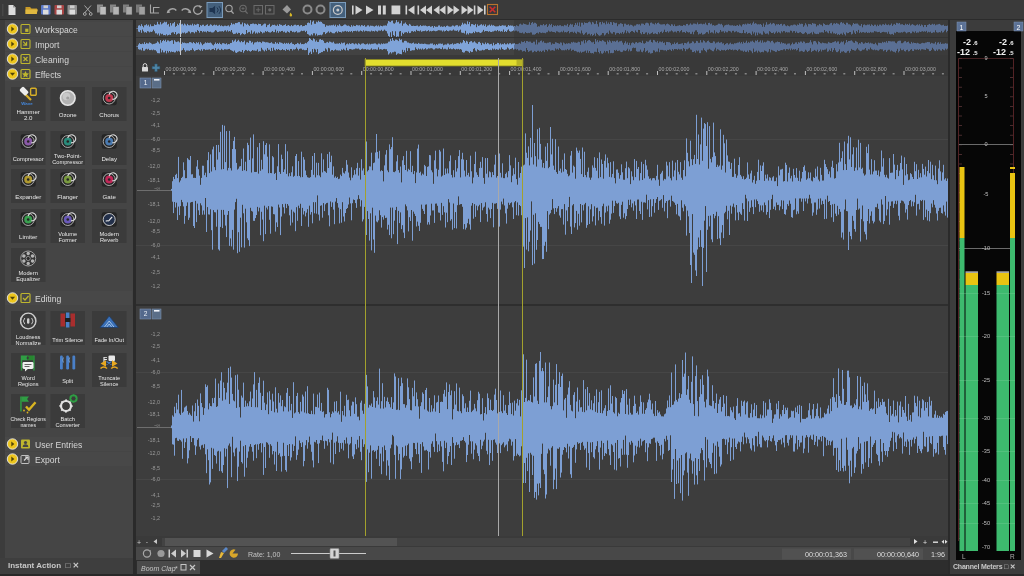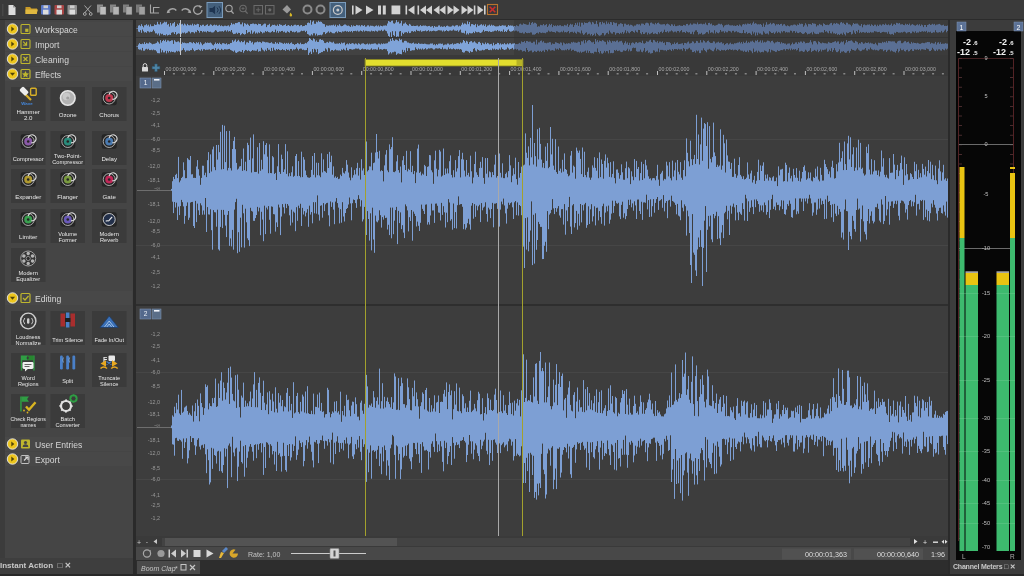--- a/index.html
+++ b/index.html
@@ -278,21 +278,21 @@
     <circle cx="73.5" cy="398.5" r="3.2" fill="none" stroke="#2f9e44" stroke-width="1.8"></circle>
     <rect x="72.8" y="394.4" width="1.5" height="1.8" fill="#2f9e44" transform="rotate(0 73.5 398.5)"></rect>
     <rect x="72.8" y="394.4" width="1.5" height="1.8" fill="#2f9e44" transform="rotate(60 73.5 398.5)"></rect>
     <rect x="72.8" y="394.4" width="1.5" height="1.8" fill="#2f9e44" transform="rotate(120 73.5 398.5)"></rect>
     <rect x="72.8" y="394.4" width="1.5" height="1.8" fill="#2f9e44" transform="rotate(180 73.5 398.5)"></rect>
     <rect x="72.8" y="394.4" width="1.5" height="1.8" fill="#2f9e44" transform="rotate(240 73.5 398.5)"></rect>
     <rect x="72.8" y="394.4" width="1.5" height="1.8" fill="#2f9e44" transform="rotate(300 73.5 398.5)"></rect>
     <text x="67.7" y="421" fill="#e8e8e8" font-family="Liberation Sans,sans-serif" font-size="5.6" text-anchor="middle">Batch</text>
     <text x="67.7" y="427.3" fill="#e8e8e8" font-family="Liberation Sans,sans-serif" font-size="5.6" text-anchor="middle">Converter</text>
   </svg>
-<div style="position:absolute;left:0;top:558px;width:133px;height:16px;background:#3e3e3e;color:#c8c8c8;font:bold 8px 'Liberation Sans',sans-serif;line-height:16px;box-sizing:border-box">Instant Action&nbsp;&nbsp;□ ✕</div>
+<div style="position:absolute;left:0;top:558px;width:133px;height:16px;background:#3e3e3e;color:#c8c8c8;font:bold 8px 'Liberation Sans',sans-serif;line-height:16px;padding-left:8px;box-sizing:border-box">Instant Action&nbsp;&nbsp;□ ✕</div>
 <div style="position:absolute;left:133px;top:20px;width:3px;height:556px;background:#2a2a2a"></div>
 <div style="position:absolute;left:948px;top:20px;width:2px;height:556px;background:#2a2a2a"></div>
 <svg style="position:absolute;left:136px;top:20px" width="812" height="556" viewBox="136 20 812 556" xmlns="http://www.w3.org/2000/svg">
     <rect x="136" y="20" width="812" height="35" fill="#3b3b3b"></rect>
     <rect x="136" y="20" width="378" height="35" fill="#424242"></rect>
     <rect x="136" y="28" width="812" height="1" fill="#55627a"></rect>
     <rect x="136" y="46" width="812" height="1" fill="#55627a"></rect>
     <path d="M137.5 28.3V28.7M138.5 25.6V31.6M139.5 25.2V32.1M140.5 26.2V30.2M141.5 24.2V32.8M142.5 25.9V29.5M143.5 27.3V31.3M144.5 25.3V32.5M145.5 25.2V32.1M146.5 24.2V32.8M147.5 25.6V31.2M148.5 24.7V31.5M149.5 26.6V32.4M150.5 24.4V31.7M151.5 26.2V32.0M152.5 26.1V31.4M153.5 26.1V29.7M154.5 24.3V31.3M155.5 25.0V33.4M156.5 24.7V33.3M157.5 21.8V34.6M158.5 24.2V33.4M159.5 24.5V35.6M160.5 22.1V33.4M161.5 24.4V34.3M162.5 23.5V33.8M163.5 22.8V35.2M164.5 21.7V35.0M165.5 22.3V35.4M166.5 21.8V34.3M167.5 24.7V35.5M168.5 23.9V35.0M169.5 26.6V34.6M170.5 23.0V35.0M171.5 25.5V32.8M172.5 23.5V32.3M173.5 23.2V32.4M174.5 22.0V34.0M175.5 26.8V32.0M176.5 26.0V34.7M177.5 23.8V33.9M178.5 25.1V33.3M179.5 23.2V33.7M180.5 24.4V33.5M181.5 24.3V33.8M182.5 23.8V32.6M183.5 25.3V33.2M184.5 23.6V32.4M185.5 24.5V33.6M186.5 25.6V32.9M187.5 23.9V32.6M188.5 25.1V31.3M189.5 25.3V31.7M190.5 24.7V33.4M191.5 25.3V32.2M192.5 23.7V32.1M193.5 25.6V32.3M194.5 24.2V33.3M195.5 24.9V31.7M196.5 24.5V32.2M197.5 23.8V30.1M198.5 24.1V31.0M199.5 27.1V32.7M200.5 25.1V30.9M201.5 25.8V31.0M202.5 24.8V32.3M203.5 24.7V31.3M204.5 26.1V31.8M205.5 25.6V31.6M206.5 24.9V32.4M207.5 24.3V31.0M208.5 26.0V31.7M209.5 25.5V31.9M210.5 24.3V31.7M211.5 24.8V32.4M212.5 25.9V32.5M213.5 25.2V32.3M214.5 24.6V31.4M215.5 25.3V30.1M216.5 24.8V30.7M217.5 25.8V32.1M218.5 25.5V31.9M219.5 24.8V31.4M220.5 26.1V31.4M221.5 25.4V31.4M222.5 26.1V31.1M223.5 26.3V31.8M224.5 25.7V30.7M225.5 25.7V30.3M226.5 26.1V31.6M227.5 25.7V30.3M228.5 25.3V31.6M229.5 26.5V31.0M230.5 25.1V31.6M231.5 22.9V30.0M232.5 24.4V32.7M233.5 23.8V34.1M234.5 24.4V33.9M235.5 23.0V33.7M236.5 23.1V32.7M237.5 22.8V33.9M238.5 22.1V32.8M239.5 22.1V33.0M240.5 24.3V35.2M241.5 24.3V34.2M242.5 22.5V33.2M243.5 26.4V34.0M244.5 23.1V34.6M245.5 23.7V34.1M246.5 24.7V30.0M247.5 23.7V33.2M248.5 24.8V32.2M249.5 25.9V31.9M250.5 24.1V33.7M251.5 24.0V30.4M252.5 23.6V33.8M253.5 23.5V32.5M254.5 24.2V31.4M255.5 23.8V33.6M256.5 24.1V32.6M257.5 25.1V33.6M258.5 23.7V32.3M259.5 24.0V33.1M260.5 24.0V31.4M261.5 25.8V32.0M262.5 25.3V33.4M263.5 24.3V32.5M264.5 23.6V32.6M265.5 23.7V31.1M266.5 27.1V31.9M267.5 25.2V31.2M268.5 24.8V32.1M269.5 23.8V32.4M270.5 26.8V32.6M271.5 25.8V31.9M272.5 24.8V31.0M273.5 25.0V32.2M274.5 24.7V32.1M275.5 25.5V29.6M276.5 25.8V32.5M277.5 24.6V30.9M278.5 26.0V32.8M279.5 24.1V31.3M280.5 24.7V31.8M281.5 24.9V31.0M282.5 25.8V30.9M283.5 25.3V32.2M284.5 25.0V31.6M285.5 24.2V32.8M286.5 26.0V32.6M287.5 25.5V31.3M288.5 25.0V32.0M289.5 25.8V32.7M290.5 26.2V30.8M291.5 25.0V30.9M292.5 26.1V32.1M293.5 25.5V31.7M294.5 24.8V32.4M295.5 24.7V31.9M296.5 25.5V31.2M297.5 25.0V32.6M298.5 24.9V32.4M299.5 26.2V32.3M300.5 25.3V31.5M301.5 25.0V30.7M302.5 26.3V31.1M303.5 26.0V30.8M304.5 25.9V30.7M305.5 24.9V32.1M306.5 25.2V30.9M307.5 22.9V34.0M308.5 22.5V34.5M309.5 23.1V35.5M310.5 20.2V35.6M311.5 24.7V34.3M312.5 21.7V35.4M313.5 20.7V33.3M314.5 23.7V33.3M315.5 23.8V35.4M316.5 21.7V33.7M317.5 22.3V35.6M318.5 20.8V35.1M319.5 21.9V35.1M320.5 21.6V34.8M321.5 21.9V35.3M322.5 23.3V34.4M323.5 23.9V32.3M324.5 24.2V32.1M325.5 26.8V34.1M326.5 25.3V33.1M327.5 25.6V32.4M328.5 25.7V31.4M329.5 25.3V32.8M330.5 25.5V31.8M331.5 25.2V32.4M332.5 25.3V33.2M333.5 24.7V33.3M334.5 25.8V33.3M335.5 24.7V32.2M336.5 26.7V31.5M337.5 25.2V32.8M338.5 25.7V31.3M339.5 24.2V32.0M340.5 25.6V32.0M341.5 26.2V32.6M342.5 26.0V31.4M343.5 25.2V31.7M344.5 24.5V31.3M345.5 24.5V30.9M346.5 25.3V31.7M347.5 25.8V31.2M348.5 25.5V32.0M349.5 26.2V31.3M350.5 26.9V31.8M351.5 25.1V31.0M352.5 26.5V32.4M353.5 25.4V31.0M354.5 26.0V31.1M355.5 26.1V30.8M356.5 24.9V31.4M357.5 25.2V30.6M358.5 25.5V31.6M359.5 25.2V31.4M360.5 26.4V30.5M361.5 25.1V31.0M362.5 25.4V31.7M363.5 26.0V30.3M364.5 25.1V31.6M365.5 26.7V30.8M366.5 26.5V30.9M367.5 25.4V31.3M368.5 25.3V31.2M369.5 26.5V31.4M370.5 25.6V31.6M371.5 25.8V30.6M372.5 25.8V31.3M373.5 26.2V31.0M374.5 26.6V31.6M375.5 25.9V30.6M376.5 25.4V31.2M377.5 26.3V31.7M378.5 25.4V30.6M379.5 26.6V30.6M380.5 25.6V30.8M381.5 26.0V29.8M382.5 26.3V31.2M383.5 25.6V30.7M384.5 25.6V29.6M385.5 25.4V30.7M386.5 25.7V31.2M387.5 23.5V33.5M388.5 21.0V36.0M389.5 21.6V36.8M390.5 22.1V32.3M391.5 20.8V37.0M392.5 20.6V31.2M393.5 23.3V35.1M394.5 23.7V36.1M395.5 22.6V31.3M396.5 20.1V37.2M397.5 22.2V36.4M398.5 21.7V36.7M399.5 23.6V31.5M400.5 23.2V31.0M401.5 20.8V35.9M402.5 25.7V32.7M403.5 23.7V34.0M404.5 23.5V32.6M405.5 22.5V32.3M406.5 24.1V32.1M407.5 25.1V33.1M408.5 25.7V31.5M409.5 23.9V33.1M410.5 24.6V32.9M411.5 25.9V31.3M412.5 26.0V31.1M413.5 25.7V31.9M414.5 26.0V31.1M415.5 26.0V31.7M416.5 25.7V29.8M417.5 25.5V30.9M418.5 26.5V30.9M419.5 26.2V31.3M420.5 25.1V30.4M421.5 26.1V31.8M422.5 25.8V31.3M423.5 25.5V31.1M424.5 25.7V31.1M425.5 25.5V30.5M426.5 26.1V31.4M427.5 26.4V31.0M428.5 26.0V30.2M429.5 25.9V31.5M430.5 26.8V30.9M431.5 26.5V31.4M432.5 26.0V31.0M433.5 27.7V30.6M434.5 26.0V30.9M435.5 26.8V31.3M436.5 26.7V31.1M437.5 26.8V30.7M438.5 25.5V30.2M439.5 25.4V30.3M440.5 26.8V30.5M441.5 26.3V30.5M442.5 26.9V31.6M443.5 26.6V30.5M444.5 26.2V31.5M445.5 27.1V31.0M446.5 25.9V30.2M447.5 25.6V31.0M448.5 26.3V31.3M449.5 26.6V30.6M450.5 26.7V30.4M451.5 26.4V30.8M452.5 25.5V30.5M453.5 25.7V29.5M454.5 26.5V30.6M455.5 25.6V30.7M456.5 25.2V30.9M457.5 25.2V30.3M458.5 26.5V31.8M459.5 25.7V30.5M460.5 26.3V29.6M461.5 24.8V32.5M462.5 22.7V32.9M463.5 24.4V32.8M464.5 23.4V33.5M465.5 23.7V30.8M466.5 24.5V34.6M467.5 21.3V33.3M468.5 24.1V34.5M469.5 22.0V32.9M470.5 26.3V33.3M471.5 24.1V33.4M472.5 24.1V33.2M473.5 24.7V31.9M474.5 25.1V33.1M475.5 23.9V31.4M476.5 27.2V32.2M477.5 24.4V32.3M478.5 25.9V31.9M479.5 25.4V32.5M480.5 24.7V33.0M481.5 24.2V32.5M482.5 25.4V31.6M483.5 24.5V29.9M484.5 26.0V31.7M485.5 24.4V31.0M486.5 26.9V31.1M487.5 25.6V31.1M488.5 25.4V31.8M489.5 24.6V31.2M490.5 25.9V31.9M491.5 24.7V32.0M492.5 25.6V31.5M493.5 25.2V31.5M494.5 25.9V30.8M495.5 26.4V30.6M496.5 26.4V31.2M497.5 26.3V30.0M498.5 26.2V31.3M499.5 25.4V30.8M500.5 26.0V31.7M501.5 25.7V31.1M502.5 25.2V31.7M503.5 25.5V29.5M504.5 25.6V32.0M505.5 25.5V31.1M506.5 27.0V32.0M507.5 26.5V30.4M508.5 25.0V29.4M509.5 25.8V31.1M510.5 25.4V31.7M511.5 25.7V31.5M512.5 25.6V31.1M513.5 26.5V30.4M514.5 26.0V29.4" stroke="#7fa3d8" stroke-width="1" fill="none"></path>
     <path d="M137.5 46.3V46.7M138.5 44.5V49.2M139.5 43.1V49.7M140.5 44.0V49.5M141.5 44.1V50.4M142.5 43.5V47.9M143.5 44.1V50.7M144.5 42.2V50.7M145.5 44.0V49.4M146.5 42.8V48.8M147.5 43.4V49.6M148.5 43.5V48.8M149.5 42.3V50.1M150.5 42.9V50.1M151.5 43.6V49.7M152.5 44.3V50.3M153.5 43.9V49.5M154.5 43.8V50.2M155.5 43.4V50.2M156.5 42.9V51.4M157.5 41.4V53.1M158.5 42.3V53.2M159.5 43.7V53.3M160.5 40.1V48.7M161.5 42.6V52.4M162.5 41.0V50.3M163.5 39.9V52.4M164.5 41.1V52.4M165.5 39.7V50.8M166.5 41.8V53.4M167.5 40.4V50.9M168.5 40.5V52.5M169.5 41.4V51.0M170.5 41.0V52.3M171.5 40.3V51.5M172.5 40.3V52.0M173.5 43.9V51.8M174.5 40.2V52.5M175.5 41.5V52.3M176.5 42.1V50.8M177.5 41.6V51.6M178.5 41.3V50.8M179.5 42.4V51.6M180.5 42.5V51.6M181.5 43.9V50.6M182.5 42.3V50.0M183.5 42.9V48.2M184.5 42.6V50.2M185.5 43.1V51.8M186.5 43.3V50.5M187.5 43.1V50.5M188.5 43.2V50.6M189.5 42.1V50.9M190.5 42.1V50.1M191.5 42.6V50.1M192.5 43.3V48.3M193.5 42.0V49.8M194.5 43.0V51.2M195.5 43.7V50.5M196.5 42.2V50.0M197.5 43.1V49.9M198.5 42.2V49.3M199.5 44.4V50.1M200.5 42.2V50.7M201.5 43.5V49.2M202.5 45.2V50.8M203.5 44.1V49.2M204.5 43.5V49.2M205.5 42.3V50.1M206.5 43.1V49.7M207.5 42.5V49.8M208.5 42.9V49.6M209.5 42.8V49.3M210.5 42.5V50.2M211.5 43.4V49.6M212.5 44.7V49.0M213.5 45.4V48.8M214.5 44.1V50.0M215.5 42.5V48.1M216.5 44.0V50.4M217.5 43.0V49.4M218.5 44.0V48.7M219.5 42.7V49.9M220.5 44.0V50.1M221.5 44.5V48.8M222.5 43.2V49.7M223.5 43.2V50.1M224.5 43.6V49.2M225.5 44.1V49.3M226.5 43.2V49.5M227.5 44.6V49.4M228.5 44.0V49.1M229.5 44.2V48.9M230.5 43.0V49.9M231.5 42.9V50.4M232.5 40.1V50.9M233.5 41.7V51.7M234.5 40.6V50.5M235.5 39.4V52.5M236.5 41.9V53.0M237.5 40.8V52.2M238.5 39.8V51.6M239.5 41.5V51.2M240.5 42.3V51.7M241.5 41.0V51.9M242.5 42.2V50.0M243.5 41.9V52.8M244.5 40.6V51.1M245.5 44.5V49.9M246.5 42.4V50.2M247.5 42.2V51.1M248.5 42.9V50.3M249.5 40.7V51.1M250.5 40.9V51.7M251.5 42.7V51.0M252.5 41.8V50.0M253.5 44.4V50.6M254.5 42.6V50.5M255.5 42.3V50.8M256.5 42.2V50.7M257.5 41.4V49.3M258.5 42.2V51.7M259.5 41.8V51.1M260.5 42.1V51.3M261.5 43.1V47.8M262.5 41.5V49.5M263.5 41.6V50.4M264.5 41.9V51.4M265.5 42.4V49.7M266.5 42.2V50.9M267.5 42.3V48.1M268.5 42.6V49.8M269.5 43.1V49.7M270.5 42.9V51.1M271.5 42.2V47.9M272.5 43.4V50.9M273.5 43.7V47.7M274.5 43.8V49.8M275.5 42.0V50.5M276.5 43.5V49.0M277.5 42.7V49.9M278.5 44.0V49.0M279.5 42.2V49.9M280.5 42.5V50.3M281.5 42.8V50.0M282.5 43.3V49.1M283.5 43.9V50.1M284.5 42.8V49.9M285.5 43.8V50.8M286.5 42.9V49.1M287.5 43.6V50.0M288.5 42.8V49.7M289.5 44.1V50.7M290.5 43.1V49.0M291.5 42.4V49.0M292.5 43.8V50.5M293.5 44.0V49.3M294.5 44.9V49.6M295.5 44.1V49.1M296.5 44.0V47.5M297.5 42.9V48.9M298.5 43.5V50.4M299.5 44.2V48.9M300.5 42.7V48.6M301.5 44.2V48.7M302.5 44.0V49.9M303.5 44.2V49.6M304.5 43.8V50.2M305.5 42.9V50.2M306.5 43.4V50.0M307.5 42.1V47.9M308.5 41.1V54.9M309.5 38.0V52.8M310.5 38.8V51.6M311.5 40.0V54.0M312.5 40.6V49.1M313.5 38.4V52.3M314.5 39.2V48.8M315.5 41.6V49.6M316.5 40.4V52.2M317.5 41.9V49.1M318.5 41.9V54.1M319.5 39.5V53.2M320.5 39.1V52.9M321.5 40.0V52.1M322.5 39.8V52.1M323.5 40.8V50.9M324.5 42.8V51.1M325.5 43.1V48.4M326.5 42.4V49.5M327.5 41.9V51.7M328.5 42.8V47.8M329.5 41.5V48.4M330.5 41.8V51.4M331.5 42.4V50.2M332.5 42.6V50.0M333.5 41.7V50.9M334.5 43.4V50.2M335.5 43.8V49.4M336.5 43.6V50.3M337.5 43.5V50.3M338.5 43.7V50.5M339.5 43.0V50.4M340.5 44.1V50.9M341.5 42.5V49.4M342.5 43.3V50.1M343.5 42.8V48.8M344.5 42.5V49.8M345.5 45.3V50.5M346.5 44.1V47.8M347.5 43.5V50.2M348.5 44.3V50.5M349.5 43.2V49.1M350.5 44.0V49.0M351.5 43.5V49.4M352.5 43.1V49.7M353.5 43.5V49.3M354.5 44.3V49.2M355.5 43.4V48.5M356.5 43.7V48.6M357.5 44.6V48.8M358.5 43.2V48.5M359.5 43.8V49.5M360.5 44.7V49.9M361.5 43.7V49.1M362.5 43.4V48.6M363.5 43.3V49.3M364.5 44.1V49.2M365.5 44.5V49.0M366.5 44.1V49.8M367.5 43.5V49.4M368.5 44.5V49.6M369.5 43.6V49.9M370.5 44.4V49.5M371.5 43.8V48.4M372.5 43.8V49.8M373.5 43.7V49.3M374.5 43.4V49.4M375.5 43.4V49.2M376.5 44.3V49.6M377.5 44.5V49.7M378.5 43.5V47.4M379.5 43.7V49.5M380.5 44.5V49.1M381.5 43.4V49.4M382.5 44.1V49.8M383.5 43.4V49.1M384.5 43.8V48.9M385.5 43.5V49.3M386.5 43.4V49.2M387.5 43.2V51.2M388.5 41.7V54.5M389.5 41.6V53.4M390.5 38.9V52.2M391.5 40.9V53.5M392.5 37.7V52.3M393.5 40.2V52.3M394.5 40.9V51.6M395.5 39.5V51.8M396.5 39.6V54.8M397.5 40.2V53.7M398.5 41.1V53.3M399.5 38.6V53.8M400.5 39.9V54.0M401.5 39.3V54.3M402.5 42.4V49.8M403.5 42.5V52.0M404.5 40.9V50.3M405.5 40.8V52.5M406.5 41.2V47.9M407.5 42.5V50.9M408.5 42.5V48.1M409.5 43.2V48.3M410.5 43.2V50.9M411.5 43.6V50.6M412.5 43.1V50.2M413.5 42.5V50.3M414.5 43.8V50.2M415.5 43.5V47.4M416.5 43.6V48.9M417.5 44.0V49.8M418.5 42.9V48.4M419.5 43.7V49.4M420.5 43.9V48.7M421.5 43.7V49.6M422.5 43.8V48.5M423.5 44.0V49.6M424.5 43.6V49.1M425.5 43.8V48.2M426.5 44.2V49.5M427.5 44.3V49.2M428.5 44.4V48.3M429.5 44.3V48.6M430.5 43.5V48.3M431.5 43.6V48.2M432.5 43.4V48.6M433.5 44.8V49.5M434.5 44.2V49.4M435.5 45.3V48.4M436.5 44.0V48.3M437.5 44.8V48.6M438.5 43.7V48.5M439.5 43.6V48.2M440.5 43.5V48.9M441.5 43.9V49.1M442.5 43.6V47.4M443.5 45.3V49.3M444.5 44.7V48.8M445.5 44.4V48.8M446.5 44.6V49.5M447.5 43.5V49.5M448.5 43.6V47.4M449.5 44.7V49.0M450.5 44.2V48.5M451.5 44.1V49.2M452.5 43.3V49.2M453.5 44.6V48.4M454.5 43.8V49.1M455.5 43.9V49.6M456.5 43.4V48.9M457.5 43.1V49.3M458.5 43.3V48.9M459.5 43.9V49.6M460.5 42.4V49.0M461.5 43.3V49.7M462.5 42.5V52.1M463.5 40.0V52.6M464.5 41.0V52.4M465.5 42.7V50.9M466.5 40.8V50.8M467.5 41.6V51.2M468.5 44.0V51.7M469.5 42.1V52.9M470.5 41.4V51.2M471.5 41.1V52.1M472.5 42.5V51.9M473.5 42.3V48.9M474.5 41.3V48.1M475.5 42.5V50.5M476.5 43.3V51.5M477.5 43.8V49.3M478.5 42.1V50.0M479.5 41.8V50.7M480.5 43.1V50.6M481.5 45.1V50.5M482.5 42.8V49.8M483.5 43.6V50.3M484.5 44.2V50.1M485.5 42.5V49.2M486.5 44.1V49.2M487.5 42.9V48.9M488.5 43.4V50.0M489.5 44.4V50.1M490.5 44.1V49.7M491.5 43.8V50.2M492.5 45.6V48.5M493.5 42.8V49.5M494.5 45.2V48.7M495.5 44.1V49.8M496.5 44.1V49.1M497.5 42.8V49.6M498.5 43.0V49.8M499.5 44.5V48.5M500.5 43.4V49.6M501.5 44.6V47.4M502.5 43.9V49.0M503.5 44.3V49.5M504.5 43.1V50.0M505.5 44.3V49.6M506.5 44.3V49.3M507.5 43.3V47.4M508.5 44.3V48.4M509.5 43.3V49.7M510.5 43.2V49.0M511.5 44.3V48.7M512.5 43.6V47.9M513.5 43.5V49.5M514.5 43.3V48.8" stroke="#7fa3d8" stroke-width="1" fill="none"></path>
     <path d="M514.5 26.4V31.3M515.5 26.4V30.7M516.5 25.2V30.7M517.5 25.8V31.5M518.5 26.2V31.3M519.5 24.3V32.7M520.5 23.7V32.9M521.5 24.6V33.1M522.5 24.7V32.5M523.5 23.4V33.6M524.5 24.0V33.5M525.5 24.2V32.1M526.5 24.6V33.0M527.5 24.9V33.2M528.5 24.6V32.9M529.5 22.2V33.1M530.5 24.9V32.4M531.5 22.9V32.5M532.5 22.0V34.7M533.5 23.6V34.6M534.5 22.7V34.7M535.5 22.9V34.1M536.5 23.8V33.0M537.5 26.8V32.7M538.5 26.2V33.6M539.5 26.5V32.1M540.5 24.8V32.7M541.5 25.1V33.1M542.5 25.3V32.6M543.5 24.0V32.9M544.5 25.4V32.9M545.5 24.9V33.3M546.5 24.1V32.3M547.5 27.0V32.2M548.5 25.6V30.6M549.5 23.9V31.6M550.5 25.1V31.8M551.5 23.9V31.3M552.5 27.1V31.9M553.5 25.2V32.0M554.5 26.0V32.1M555.5 25.4V32.8M556.5 26.2V31.3M557.5 25.2V31.5M558.5 25.8V32.2M559.5 25.3V32.5M560.5 25.2V32.3M561.5 26.2V31.6M562.5 25.9V32.3M563.5 26.3V30.7M564.5 24.9V32.4M565.5 25.4V32.0M566.5 25.5V32.5M567.5 23.9V31.9M568.5 26.9V31.0M569.5 25.2V33.3M570.5 23.8V32.1M571.5 24.6V31.9M572.5 24.3V31.8M573.5 27.0V32.9M574.5 25.1V31.7M575.5 23.0V32.9M576.5 24.8V33.7M577.5 22.6V31.7M578.5 25.9V32.2M579.5 22.4V32.6M580.5 26.6V33.5M581.5 22.7V30.5M582.5 22.8V33.3M583.5 24.7V34.9M584.5 22.3V34.3M585.5 23.0V32.9M586.5 22.9V32.3M587.5 23.1V34.7M588.5 22.1V33.9M589.5 21.6V33.7M590.5 22.4V35.4M591.5 24.4V34.0M592.5 21.9V35.8M593.5 22.6V35.0M594.5 24.1V33.6M595.5 23.8V35.8M596.5 20.9V32.8M597.5 24.2V34.0M598.5 26.6V35.2M599.5 22.4V35.8M600.5 22.0V35.4M601.5 24.4V34.7M602.5 21.8V33.0M603.5 23.1V33.2M604.5 22.7V35.5M605.5 24.4V34.6M606.5 21.4V33.1M607.5 23.8V32.6M608.5 22.5V34.1M609.5 24.1V30.6M610.5 22.0V32.4M611.5 22.3V33.5M612.5 25.0V33.7M613.5 22.1V32.0M614.5 22.7V32.3M615.5 23.2V34.8M616.5 22.8V33.3M617.5 26.2V32.9M618.5 24.3V33.0M619.5 24.2V34.1M620.5 23.2V32.8M621.5 23.5V33.6M622.5 24.0V32.0M623.5 26.6V33.8M624.5 23.7V32.5M625.5 23.7V30.3M626.5 24.8V33.2M627.5 24.8V31.3M628.5 24.2V32.6M629.5 25.6V33.3M630.5 24.7V32.0M631.5 24.9V31.1M632.5 25.6V31.1M633.5 26.5V32.0M634.5 25.5V32.7M635.5 25.6V30.5M636.5 24.4V31.9M637.5 24.1V32.5M638.5 24.5V29.9M639.5 24.2V30.0M640.5 25.5V33.2M641.5 23.6V34.3M642.5 23.6V32.1M643.5 23.8V34.0M644.5 25.0V33.9M645.5 23.3V32.6M646.5 22.7V32.3M647.5 22.8V34.6M648.5 23.4V32.8M649.5 25.6V34.2M650.5 22.8V33.7M651.5 22.5V33.1M652.5 23.5V32.3M653.5 23.8V34.0M654.5 24.5V33.7M655.5 22.9V33.3M656.5 24.2V34.0M657.5 23.0V34.3M658.5 22.6V32.1M659.5 23.8V33.5M660.5 24.4V32.0M661.5 24.5V31.5M662.5 24.4V33.1M663.5 24.2V31.8M664.5 24.1V29.7M665.5 25.4V32.0M666.5 24.1V32.2M667.5 23.6V31.2M668.5 24.2V32.6M669.5 24.8V31.5M670.5 25.9V31.4M671.5 24.2V30.4M672.5 24.5V31.3M673.5 26.0V32.4M674.5 24.4V31.7M675.5 26.1V31.6M676.5 26.1V32.5M677.5 25.7V31.0M678.5 25.6V31.0M679.5 25.1V32.4M680.5 25.7V31.2M681.5 25.8V30.1M682.5 26.0V32.4M683.5 24.9V32.1M684.5 25.2V32.0M685.5 25.6V33.0M686.5 24.0V31.3M687.5 23.9V32.1M688.5 25.3V32.6M689.5 24.6V32.2M690.5 23.4V33.9M691.5 24.6V33.8M692.5 24.6V31.8M693.5 23.5V34.3M694.5 23.6V31.8M695.5 23.8V30.4M696.5 24.3V30.3M697.5 22.5V32.0M698.5 24.3V34.5M699.5 24.0V33.7M700.5 23.7V33.9M701.5 23.7V32.8M702.5 24.4V34.6M703.5 23.8V34.4M704.5 24.2V34.1M705.5 22.7V33.3M706.5 24.6V32.1M707.5 25.2V32.2M708.5 23.0V33.7M709.5 22.8V30.3M710.5 24.2V32.9M711.5 23.5V32.3M712.5 25.4V32.5M713.5 25.0V33.4M714.5 25.7V30.3M715.5 25.5V33.5M716.5 25.1V31.9M717.5 24.7V32.9M718.5 23.7V33.3M719.5 23.8V32.3M720.5 24.4V30.0M721.5 23.8V31.7M722.5 25.2V31.5M723.5 27.3V31.3M724.5 25.6V32.9M725.5 25.1V31.4M726.5 24.7V32.3M727.5 24.8V32.3M728.5 24.3V30.8M729.5 25.2V31.1M730.5 25.4V31.5M731.5 25.4V32.6M732.5 25.2V30.9M733.5 25.8V30.8M734.5 25.5V32.3M735.5 26.0V31.7M736.5 25.5V31.2M737.5 25.0V32.3M738.5 26.0V32.2M739.5 24.5V32.9M740.5 25.4V33.0M741.5 26.5V33.3M742.5 24.6V33.0M743.5 24.0V30.1M744.5 24.5V33.1M745.5 23.7V33.3M746.5 24.6V31.9M747.5 23.5V33.8M748.5 23.7V33.1M749.5 24.0V32.9M750.5 23.4V33.7M751.5 24.9V35.1M752.5 23.3V31.5M753.5 21.7V33.7M754.5 23.8V32.3M755.5 23.1V35.6M756.5 23.7V32.6M757.5 24.5V35.2M758.5 24.2V32.6M759.5 24.4V33.7M760.5 24.0V33.4M761.5 24.9V34.6M762.5 26.8V34.7M763.5 23.5V31.3M764.5 26.9V32.6M765.5 24.8V33.9M766.5 22.2V33.7M767.5 24.6V33.4M768.5 24.4V34.5M769.5 23.9V31.2M770.5 22.8V31.9M771.5 24.4V33.0M772.5 23.6V33.0M773.5 23.0V32.4M774.5 23.7V33.9M775.5 25.5V32.6M776.5 24.2V31.4M777.5 24.5V33.1M778.5 24.0V31.9M779.5 25.0V32.6M780.5 24.0V33.4M781.5 23.8V31.3M782.5 25.7V32.4M783.5 24.4V31.1M784.5 24.1V31.2M785.5 25.5V32.6M786.5 26.2V31.9M787.5 25.3V32.5M788.5 25.9V32.3M789.5 26.4V32.5M790.5 25.5V30.6M791.5 25.1V30.9M792.5 25.4V32.6M793.5 24.7V31.2M794.5 24.5V31.1M795.5 24.8V32.9M796.5 25.7V31.6M797.5 24.4V32.9M798.5 25.0V33.1M799.5 23.3V32.4M800.5 24.2V32.1M801.5 23.7V33.1M802.5 23.9V33.9M803.5 26.8V33.9M804.5 25.4V33.3M805.5 23.2V32.1M806.5 24.6V32.9M807.5 26.5V34.4M808.5 23.9V33.8M809.5 24.1V33.8M810.5 24.1V33.2M811.5 24.8V32.4M812.5 23.0V34.4M813.5 23.6V31.8M814.5 23.6V33.4M815.5 23.9V33.8M816.5 26.5V34.1M817.5 25.2V33.8M818.5 25.4V34.1M819.5 23.9V32.5M820.5 24.7V32.6M821.5 24.8V32.3M822.5 26.2V32.3M823.5 23.3V32.8M824.5 24.0V30.0M825.5 24.9V31.8M826.5 24.9V31.3M827.5 24.7V32.5M828.5 25.1V33.3M829.5 24.3V30.9M830.5 23.3V33.2M831.5 22.9V33.5M832.5 25.2V31.7M833.5 23.6V33.5M834.5 23.2V33.3M835.5 23.9V34.1M836.5 22.9V33.3M837.5 23.5V34.9M838.5 23.8V34.1M839.5 24.7V35.0M840.5 22.6V33.8M841.5 22.0V33.6M842.5 23.3V34.8M843.5 22.7V32.6M844.5 24.0V34.2M845.5 24.8V35.5M846.5 22.7V32.4M847.5 22.8V33.2M848.5 24.3V33.0M849.5 24.3V32.1M850.5 24.8V32.0M851.5 26.3V34.5M852.5 24.7V33.8M853.5 23.0V30.4M854.5 24.0V32.6M855.5 23.6V34.0M856.5 23.6V31.0M857.5 23.5V32.4M858.5 24.6V29.9M859.5 25.6V33.1M860.5 25.8V31.9M861.5 24.0V32.8M862.5 27.3V32.2M863.5 24.8V32.1M864.5 24.4V32.7M865.5 25.2V32.7M866.5 25.2V31.9M867.5 24.5V33.0M868.5 24.7V32.5M869.5 24.4V32.9M870.5 25.9V31.9M871.5 24.3V32.6M872.5 25.1V32.4M873.5 26.0V32.5M874.5 24.7V31.1M875.5 24.7V31.5M876.5 26.3V31.6M877.5 24.7V32.2M878.5 26.0V32.0M879.5 24.6V31.8M880.5 24.6V33.0M881.5 25.6V32.6M882.5 24.4V32.0M883.5 24.2V31.8M884.5 25.0V32.2M885.5 23.6V32.3M886.5 24.7V32.2M887.5 25.1V33.7M888.5 24.3V31.7M889.5 25.3V33.9M890.5 24.8V34.5M891.5 23.5V34.2M892.5 25.9V33.9M893.5 24.5V34.9M894.5 23.9V32.6M895.5 24.9V33.2M896.5 22.8V31.9M897.5 23.1V32.0M898.5 23.6V32.7M899.5 23.0V32.6M900.5 24.5V32.7M901.5 24.3V32.2M902.5 24.2V32.6M903.5 25.0V31.9M904.5 25.2V31.6M905.5 23.7V32.3M906.5 24.7V33.3M907.5 24.0V32.5M908.5 25.0V32.2M909.5 23.6V32.0M910.5 25.5V33.3M911.5 24.7V33.2M912.5 24.1V31.5M913.5 24.8V31.8M914.5 25.3V32.7M915.5 25.7V31.3M916.5 24.9V32.9M917.5 24.3V32.4M918.5 25.3V32.6M919.5 24.2V31.5M920.5 25.9V32.0M921.5 24.5V31.6M922.5 25.2V31.2M923.5 27.1V31.8M924.5 25.0V31.3M925.5 25.0V31.8M926.5 27.0V30.9M927.5 25.0V32.7M928.5 24.6V31.8M929.5 23.9V32.3M930.5 25.0V31.7M931.5 24.6V33.1M932.5 23.8V32.8M933.5 24.6V32.2M934.5 23.9V32.5M935.5 25.3V30.3M936.5 24.6V32.2M937.5 24.5V32.6M938.5 24.2V32.5M939.5 23.9V32.1M940.5 24.7V32.5M941.5 25.4V30.9M942.5 25.2V32.6M943.5 24.7V32.2M944.5 26.0V30.7M945.5 25.8V29.5M946.5 26.0V32.3M947.5 25.5V31.0" stroke="#5a6f94" stroke-width="1" fill="none"></path>

